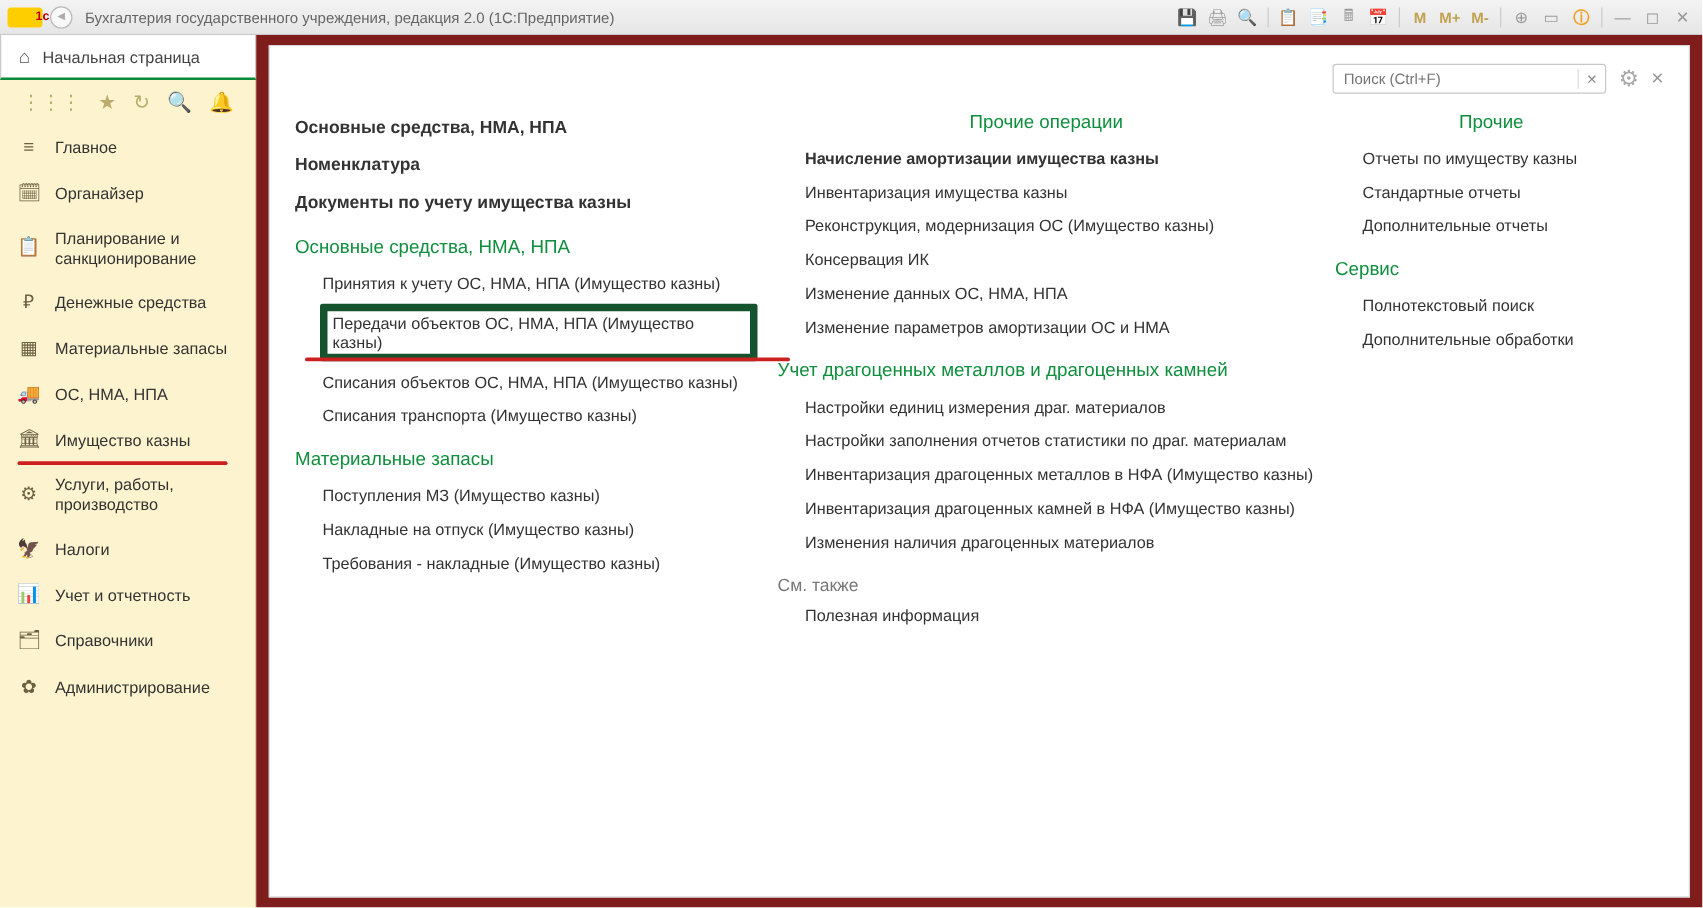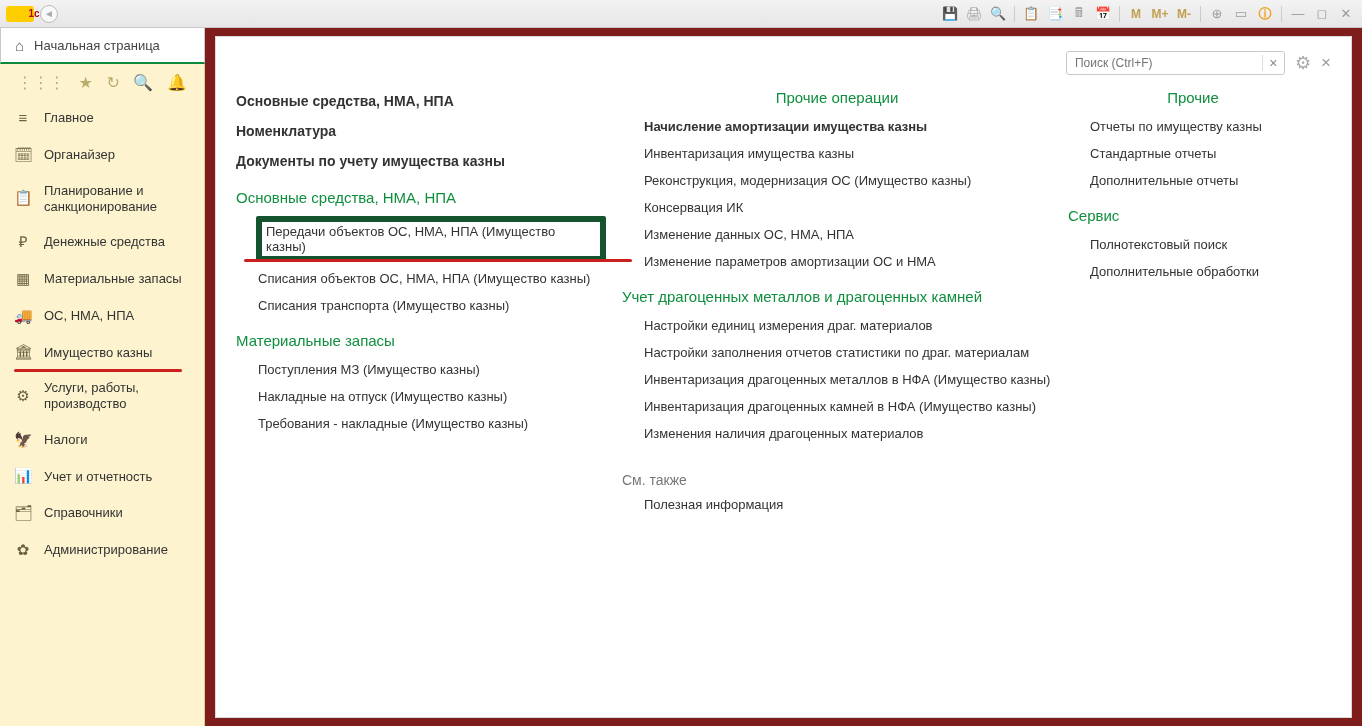--- a/index.html
+++ b/index.html
@@ -44,29 +44,30 @@
   .col-left { width: 370px; }
   .col-mid { width: 430px; }
   .col-right { width: 250px; }
   .section-head { color: #0f8f3e; font-size: 15px; margin-top: 10px; margin-bottom: 4px; }
   .section-head.first { margin-top: 0; text-align: center; }
   .top-link { color: #333; font-weight: bold; font-size: 14px; padding: 4px 0; cursor: pointer; }
   .link { color: #333; padding: 3px 0 3px 22px; cursor: pointer; position: relative; font-size: 13px; }
   .link.bold { font-weight: bold; }
   .link.highlighted { border: 6px solid #14532d; border-radius: 2px; display: inline-block; padding: 2px 4px; margin-left: 20px; }
   .link.highlighted::after { content: ""; position: absolute; left: -18px; right: -32px; bottom: -6px; height: 3px; background: #cc1f1f; border-radius: 2px; }
-  .see-also { color: #777; font-size: 14px; margin-top: 22px; }
+  .see-also { color: #777; font-size: 14px; margin-top: 10px; }
 </style>
 </head>
 <body>
 
 <div class="titlebar">
   <div class="tb-left">
     <div class="logo">1c</div>
     <div class="nav-circle">◄</div>
+    <div class="title">Бухгалтерия государственного учреждения, редакция 2.0  (1С:Предприятие)</div>
   </div>
   <div class="tb-right">
     <div class="tb-btn">💾</div>
     <div class="tb-btn">🖨</div>
     <div class="tb-btn">🔍</div>
     <div class="tb-sep"></div>
     <div class="tb-btn">📋</div>
     <div class="tb-btn">📑</div>
     <div class="tb-btn">🖩</div>
     <div class="tb-btn">📅</div>
@@ -161,20 +162,21 @@
         <span class="close-icon">×</span>
       </div>
 
       <div class="cols">
         <div class="col col-left">
           <div class="top-link">Основные средства, НМА, НПА</div>
           <div class="top-link">Номенклатура</div>
           <div class="top-link">Документы по учету имущества казны</div>
 
           <div class="section-head">Основные средства, НМА, НПА</div>
+          <div class="link">Принятия к учету ОС, НМА, НПА (Имущество казны)</div>
           <div style="position:relative;">
             <span class="link highlighted">Передачи объектов ОС, НМА, НПА (Имущество казны)</span>
           </div>
           <div class="link">Списания объектов ОС, НМА, НПА (Имущество казны)</div>
           <div class="link">Списания транспорта (Имущество казны)</div>
 
           <div class="section-head">Материальные запасы</div>
           <div class="link">Поступления МЗ (Имущество казны)</div>
           <div class="link">Накладные на отпуск (Имущество казны)</div>
           <div class="link">Требования - накладные (Имущество казны)</div>

